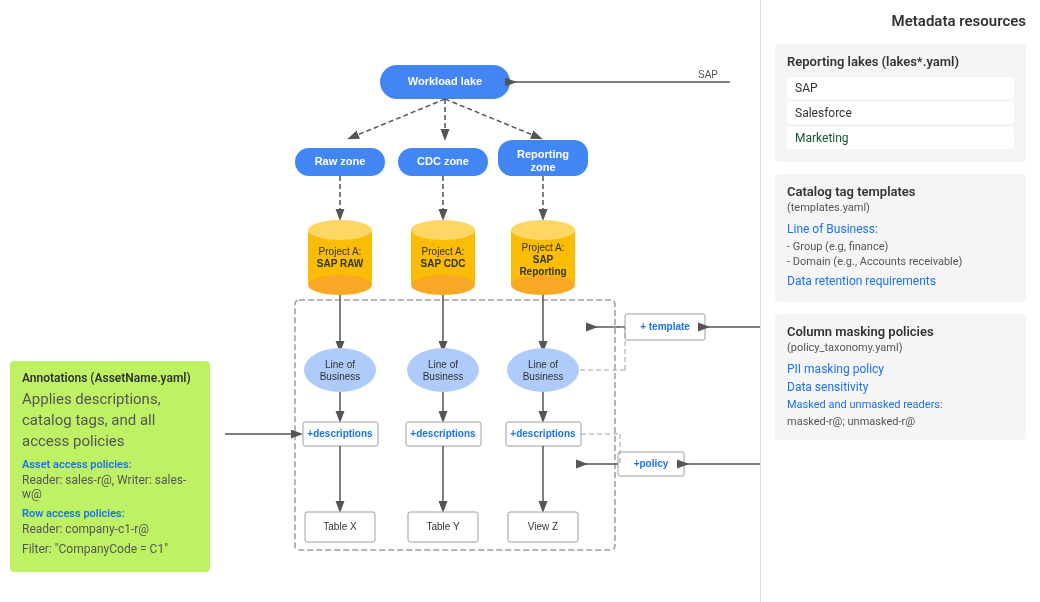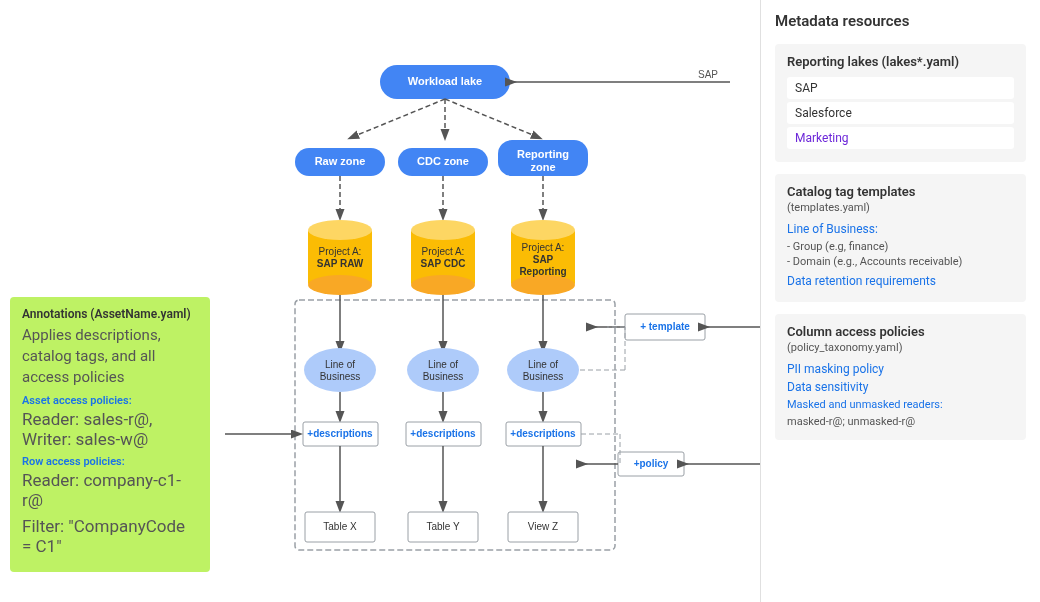--- a/index.html
+++ b/index.html
@@ -22,21 +22,21 @@
       border-left: 1px solid #e0e0e0;
       padding: 12px 14px;
       background: #fff;
     }
 
     .right-panel-title {
       font-size: 15px;
       font-weight: 600;
       color: #333;
       margin-bottom: 14px;
-      text-align: left;
+      text-align: right;
     }
 
     .panel-section {
       background: #f5f5f5;
       border-radius: 4px;
       padding: 10px 12px;
       margin-bottom: 12px;
     }
 
     .panel-section-title {
@@ -56,21 +56,21 @@
     .lake-item {
       padding: 4px 8px;
       margin: 3px 0;
       background: #fff;
       border-radius: 3px;
       font-size: 12px;
     }
 
     .lake-item.sap { color: #333; }
     .lake-item.salesforce { color: #333; }
-    .lake-item.marketing { color: #6d28d9; }
+    .lake-item.marketing { color: #14532d; }
 
     .panel-link {
       color: #1a73e8;
       font-size: 12px;
       margin-bottom: 4px;
       cursor: pointer;
     }
 
     .panel-text {
       font-size: 11px;
@@ -110,21 +110,21 @@
     }
 
     .annotation-label {
       font-size: 11px;
       font-weight: 600;
       color: #1a73e8;
       margin-bottom: 2px;
     }
 
     .annotation-value {
-      font-size: 17px;
+      font-size: 12px;
       color: #555;
       margin-bottom: 6px;
     }
 
     
     .diagram-svg {
       position: absolute;
       left: 0; top: 0;
       width: 760px;
       height: 602px;
@@ -185,21 +185,21 @@
       <span class="panel-section-subtitle">(templates.yaml)</span>
     </div>
     <div class="panel-link">Line of Business:</div>
     <div class="panel-text">- Group (e.g, finance)</div>
     <div class="panel-text">- Domain (e.g., Accounts receivable)</div>
     <div style="margin-top:6px;" class="panel-link">Data retention requirements</div>
   </div>
 
   <div class="panel-section">
     <div class="panel-section-title">
-      <span>Column access policies</span><br>
+      <span>Column masking policies</span><br>
       <span class="panel-section-subtitle">(policy_taxonomy.yaml)</span>
     </div>
     <div class="panel-link">PII masking policy</div>
     <div class="panel-link">Data sensitivity</div>
     <div style="margin-top:4px;" class="panel-text-blue">Masked and unmasked readers:</div>
     <div class="panel-text">masked-r@; unmasked-r@</div>
   </div>
 </div>
 
 <div class="annotation-box">

